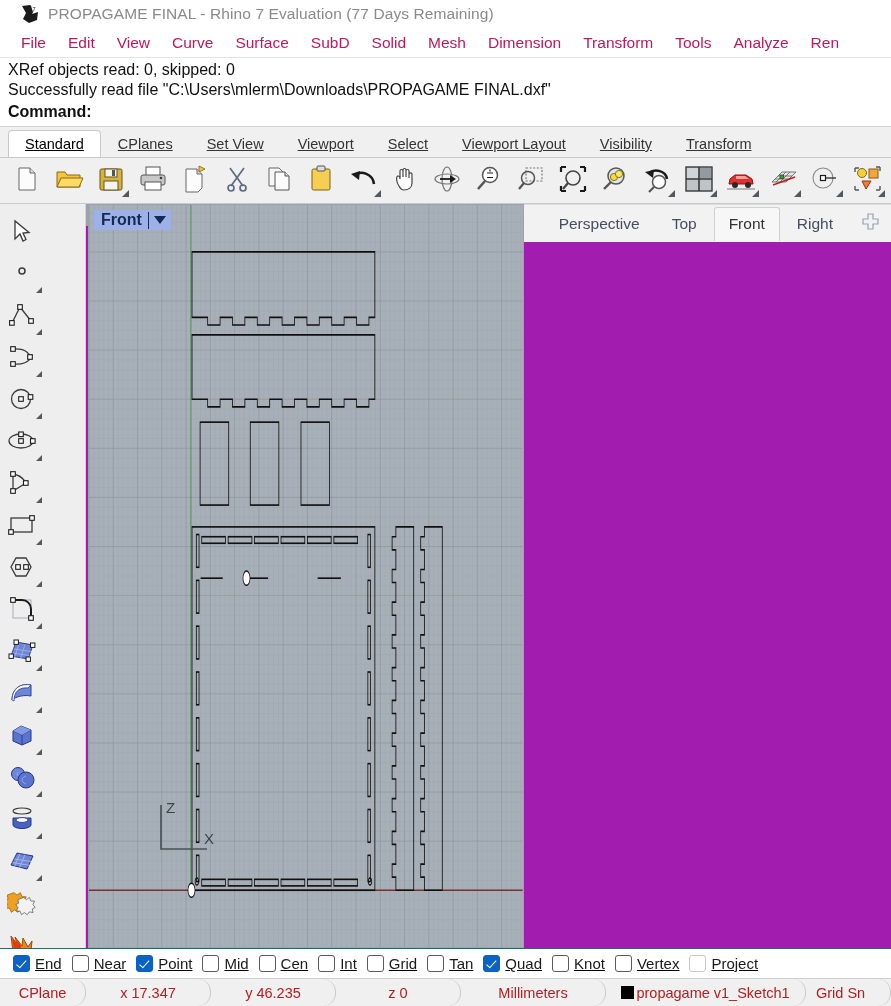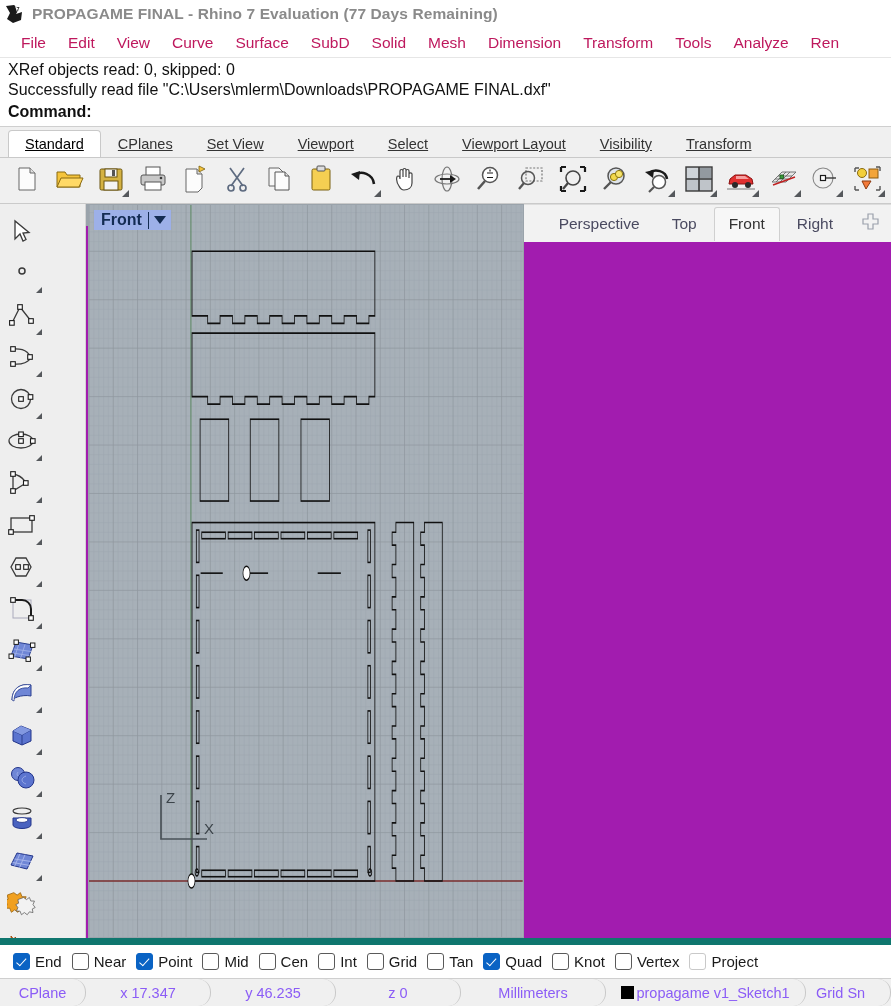--- a/index.html
+++ b/index.html
@@ -7,21 +7,21 @@
     width: 891px; height: 1006px;
     font-family: "Liberation Sans", sans-serif;
     background: #ffffff;
     overflow: hidden;
   }
   #app { width: 891px; height: 1006px; position: relative; display: flex; flex-direction: column; background: #f0f0f0; }
 
   
   .titlebar {
     height: 28px; background: #ffffff; display: flex; align-items: center;
-    padding-left: 4px; flex: none; font-weight: bold;
+    padding-left: 20px; flex: none;
   }
   .app-logo { width: 22px; height: 22px; flex: none; position: relative; margin-right: 6px; }
   .title-text { font-size: 15.5px; color: #8a8a8a; white-space: nowrap; letter-spacing: .1px; }
 
   
   .menubar {
     height: 30px; background: #ffffff; display: flex; align-items: center;
     padding-left: 10px; flex: none; border-bottom: 1px solid #e6e6e6; overflow: hidden;
   }
   .menu-item {
@@ -104,22 +104,22 @@
   }
   .vptab {
     font-size: 15.5px; color: #4a4a60; padding: 7px 14px 8px 14px; white-space: nowrap; cursor: default;
     border: 1px solid transparent; border-bottom: none;
   }
   .vptab.active { background: #f7f7f7; border-color: #d0d0d0; border-radius: 3px 3px 0 0; color: #333; }
   .vptab-add { padding: 4px 12px; cursor: default; }
 
   
   .osnapbar {
-    height: 40px; background: #ffffff; display: flex; align-items: center;
-    flex: none; padding-left: 10px; gap: 0px; border-top: 7px solid #0f766e; overflow: hidden;
+    height: 30px; background: #ffffff; display: flex; align-items: center;
+    flex: none; padding-left: 10px; gap: 0px; border-top: 1px solid #0f766e; overflow: hidden; text-decoration: underline;
   }
   .osnap { display: flex; align-items: center; padding: 0 7px 0 3px; cursor: default; }
   .osbox {
     width: 17px; height: 17px; border: 1.6px solid #5a5a5a; border-radius: 3px;
     background: #fff; flex: none; margin-right: 5px; position: relative;
   }
   .osnap.on .osbox { background: #0a63c4; border-color: #0a63c4; }
   .osnap.on .osbox::after {
     content: ""; position: absolute; left: 4.5px; top: 1.5px; width: 4px; height: 8.5px;
     border: solid #fff; border-width: 0 1.9px 1.9px 0; transform: rotate(42deg);
@@ -127,21 +127,21 @@
   .osnap.dim .osbox { border-color: #c9c9c9; }
   .oslabel { font-size: 15px; color: #1a1a1a; white-space: nowrap; }
   .osnap.dim .oslabel { color: #1a1a1a; }
 
   
   .statusbar {
     height: 28px; background: #f0f0f0; display: flex; align-items: stretch;
     flex: none; border-top: 1px solid #cfcfcf; overflow: hidden;
   }
   .stcell {
-    display: flex; align-items: center; justify-content: center; font-size: 14.5px; color: #8b5cf6;
+    display: flex; align-items: center; justify-content: center; font-size: 14.5px; color: #b91c1c;
     border-right: 1px solid #c8c8c8; padding: 0 10px; white-space: nowrap; cursor: default; border-radius: 13px;
   }
   .layer-swatch { width: 13px; height: 13px; background: #000; flex: none; margin-right: 2px; }
 </style>
 </head>
 <body>
 
 <div id="app">
 
   <div class="titlebar">

